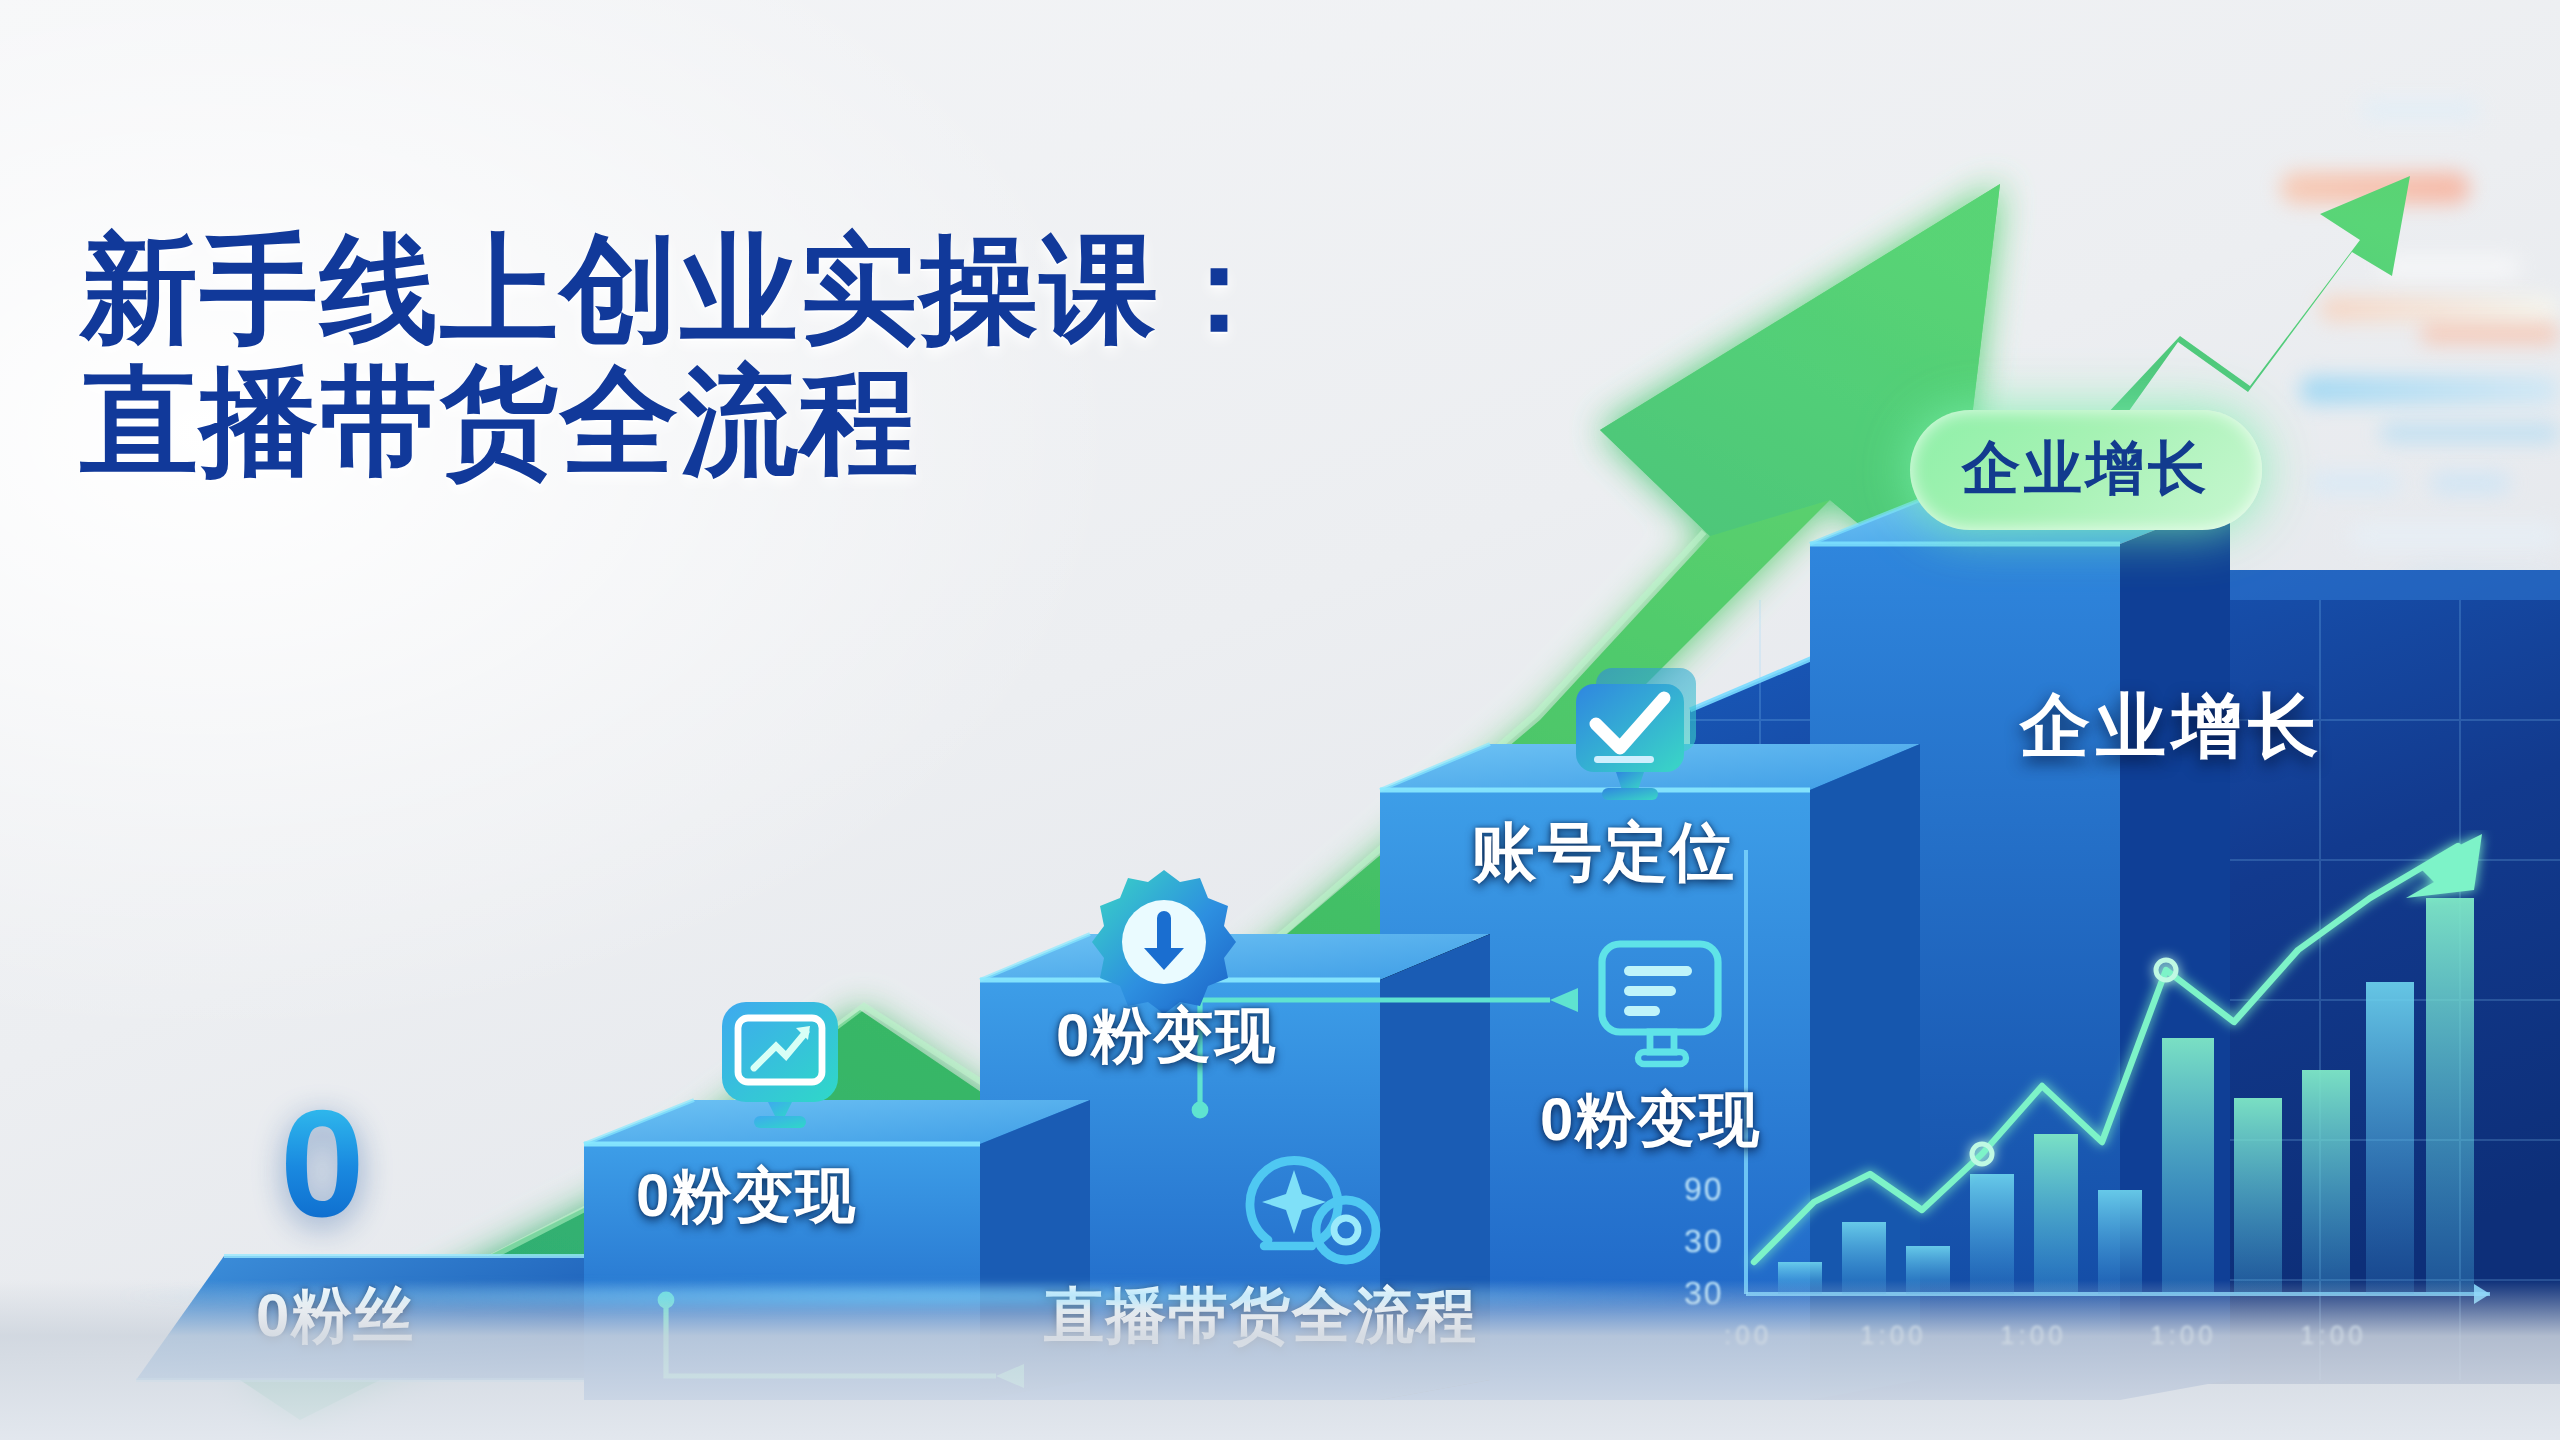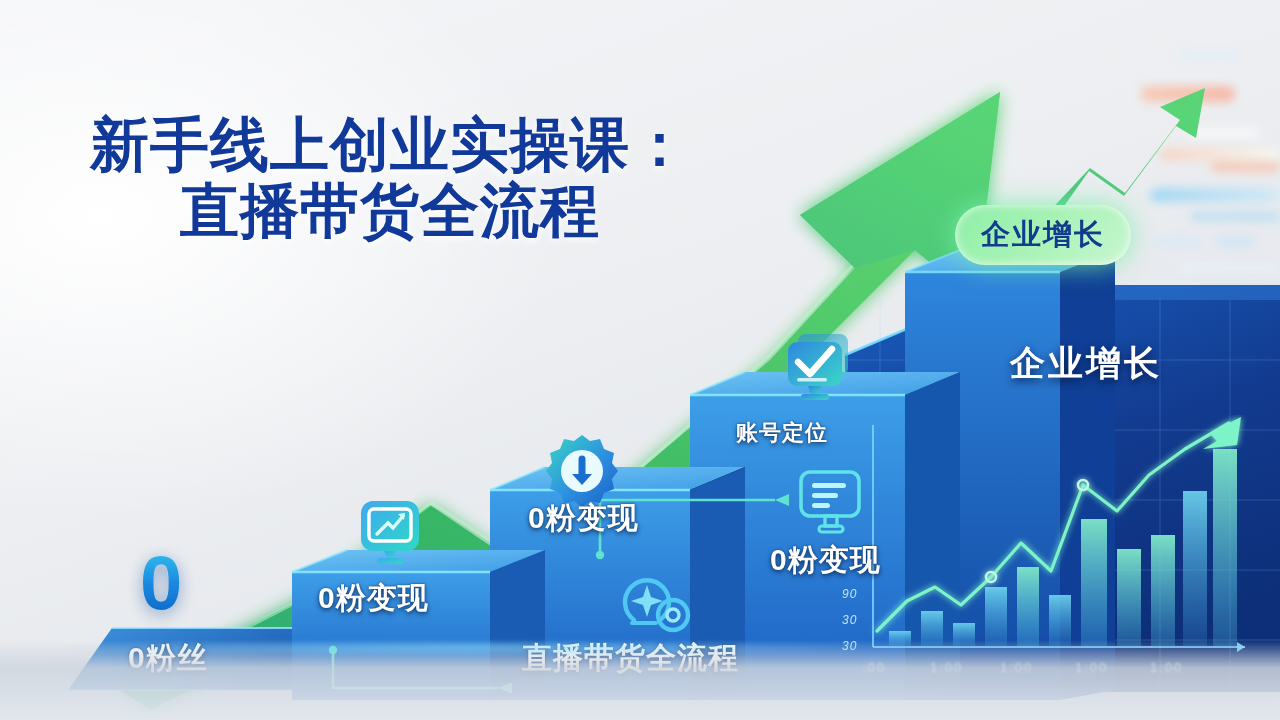--- a/index.html
+++ b/index.html
@@ -28,21 +28,21 @@
     filter:blur(3px);
   }
   
   #headline{
     position:absolute;left:40px;top:112px;width:700px;
     font-weight:bold;font-size:59px;line-height:1.12;letter-spacing:1px;
     color:#11399a;
     text-shadow:0 3px 7px rgba(255,255,255,.95),0 1px 0 rgba(255,255,255,.9);
     white-space:nowrap;
   }
-  #headline .ln{display:block;text-align:center;}
+  #headline .ln{display:block;}
   .grn{
     background:linear-gradient(180deg,#2fbf7e 0%,#24a98c 55%,#1f8f8e 100%);
     -webkit-background-clip:text;background-clip:text;color:transparent;
   }
   
   .stairs{position:absolute;left:0;top:0;width:1280px;height:720px;}
   
   .steplabel{
     position:absolute;color:#ffffff;font-weight:bold;white-space:nowrap;
     text-shadow:0 2px 5px rgba(4,28,70,.75),0 0 2px rgba(4,28,70,.6);
@@ -67,21 +67,21 @@
   
   .panel-label{
     position:absolute;left:1010px;top:340px;
     color:#fff;font-size:35px;font-weight:bold;letter-spacing:3px;
     text-shadow:0 3px 8px rgba(3,20,60,.85);white-space:nowrap;
   }
   
   .icon{position:absolute;}
   
   .chartbox{position:absolute;left:845px;top:415px;width:420px;height:280px;}
-  .ytick{position:absolute;color:#bfe4f8;font-size:12px;filter:blur(.6px);letter-spacing:1px;font-style:italic;}
+  .ytick{position:absolute;color:#bfe4f8;font-size:16px;filter:blur(.6px);letter-spacing:1px;}
   .xtick{position:absolute;color:#cfeaf9;font-size:13px;filter:blur(.9px);letter-spacing:2px;}
 </style>
 </head>
 <body>
 
 <div id="stage">
 
   <div>
     <div class="streak" style="left:1140px;top:86px;width:95px;height:16px;background:linear-gradient(90deg,#ffb089,#ff8d6a);"></div>
     <div class="streak" style="left:1190px;top:128px;width:70px;height:11px;background:#ffffff;"></div>
@@ -364,21 +364,21 @@
   </div>
 
   <div class="big-zero">0</div>
 
   <div class="steplabel" style="left:128px;top:638px;font-size:30px;">0粉丝</div>
 
   <div class="steplabel" style="left:318px;top:578px;font-size:30px;">0粉变现</div>
 
   <div class="steplabel" style="left:528px;top:498px;font-size:30px;">0粉变现</div>
 
-  <div class="steplabel" style="left:736px;top:418px;font-size:22px;">账号定位</div>
+  <div class="steplabel" style="left:736px;top:405px;font-size:32px;">账号定位</div>
 
   <div class="steplabel" style="left:522px;top:638px;font-size:30px;">直播带货全流程</div>
 
   <div class="steplabel" style="left:770px;top:540px;font-size:30px;">0粉变现</div>
 
   <div class="pill">企业增长</div>
 
   <div class="panel-label">企业增长</div>
 
   <div class="floor"></div>

